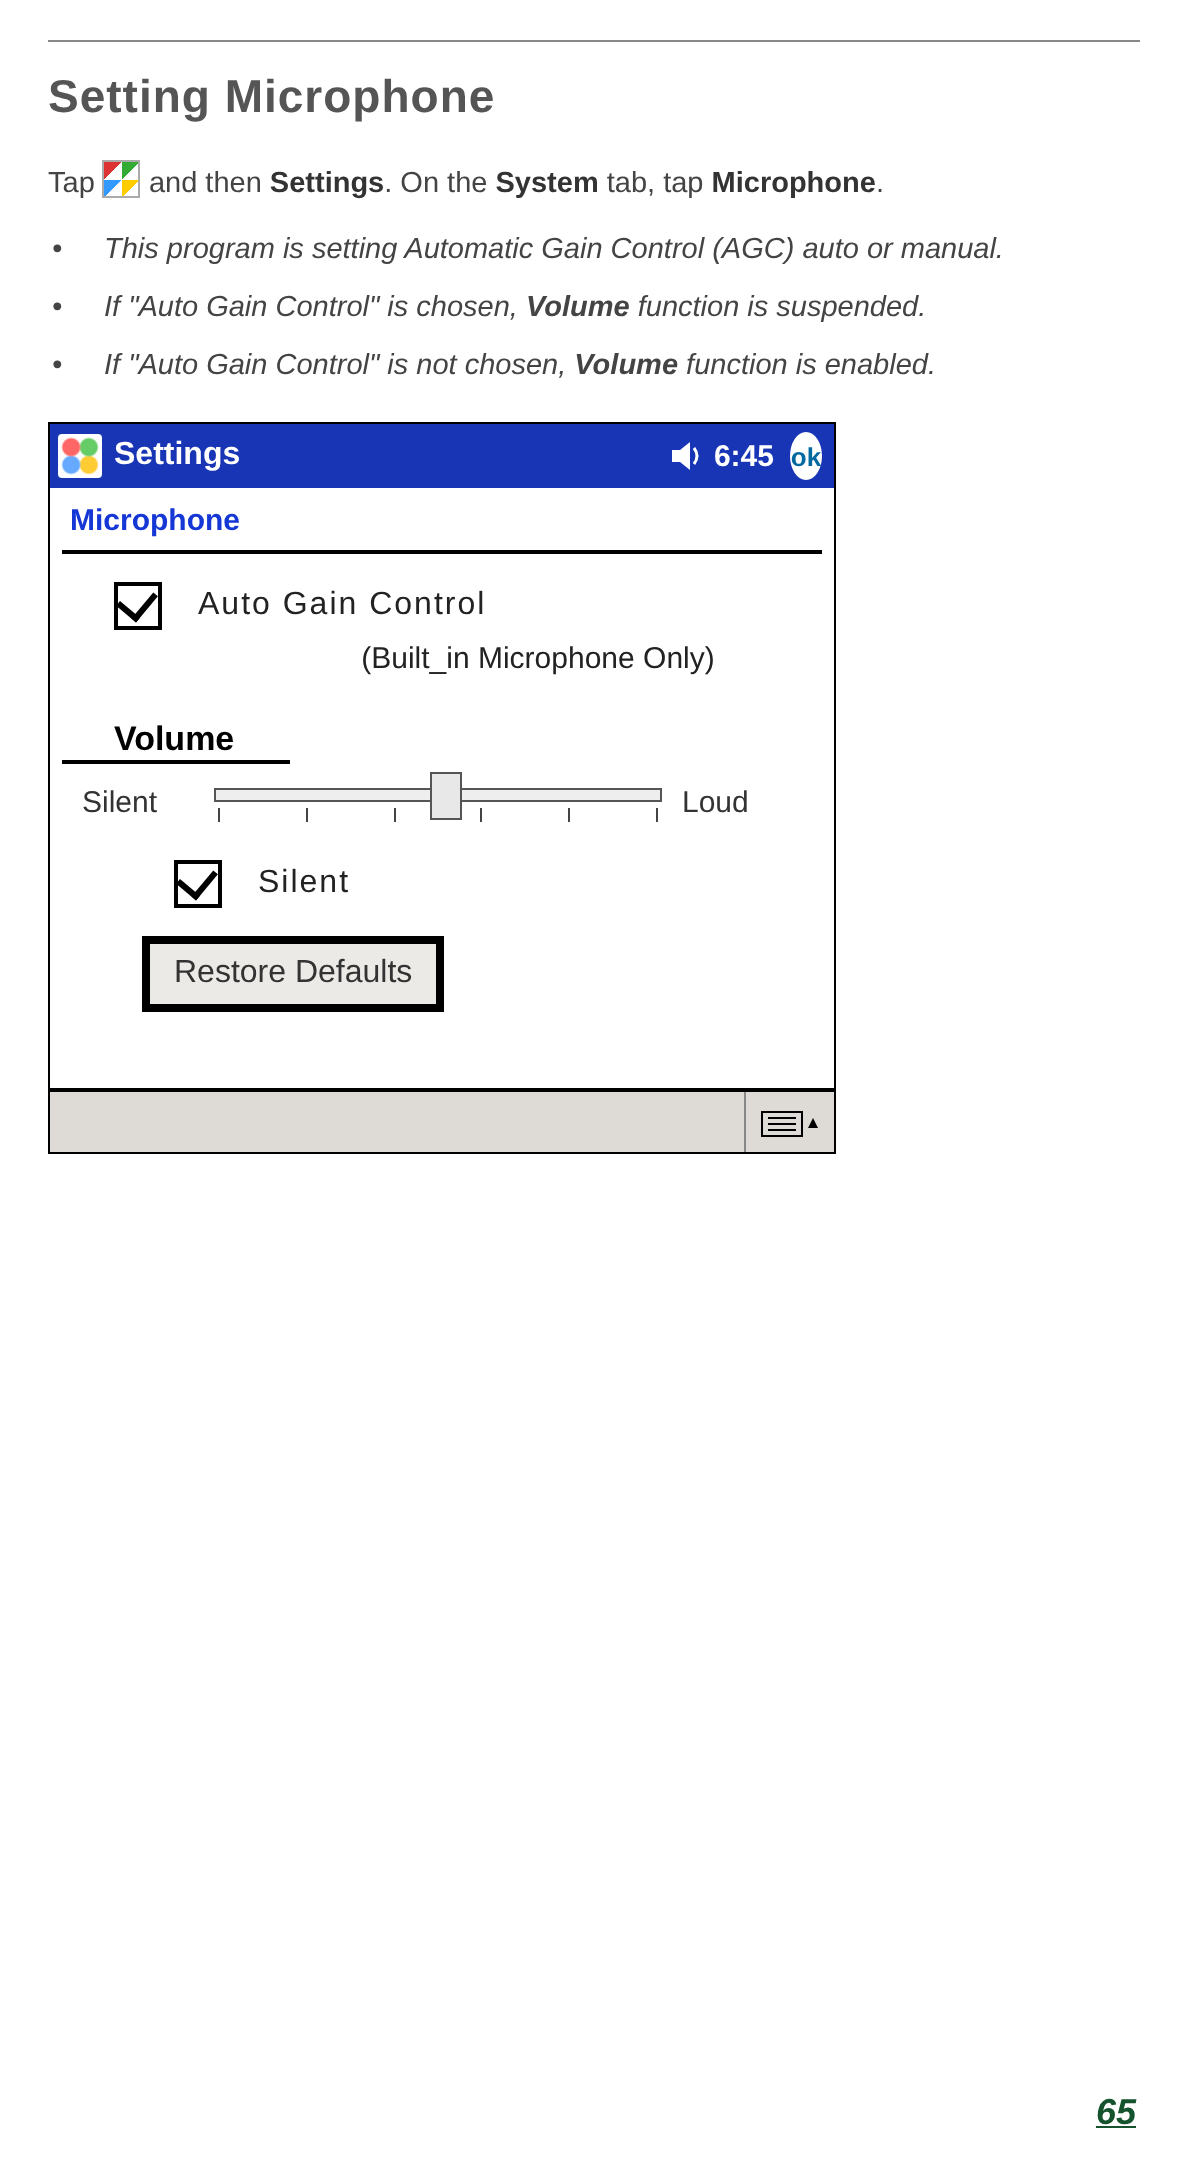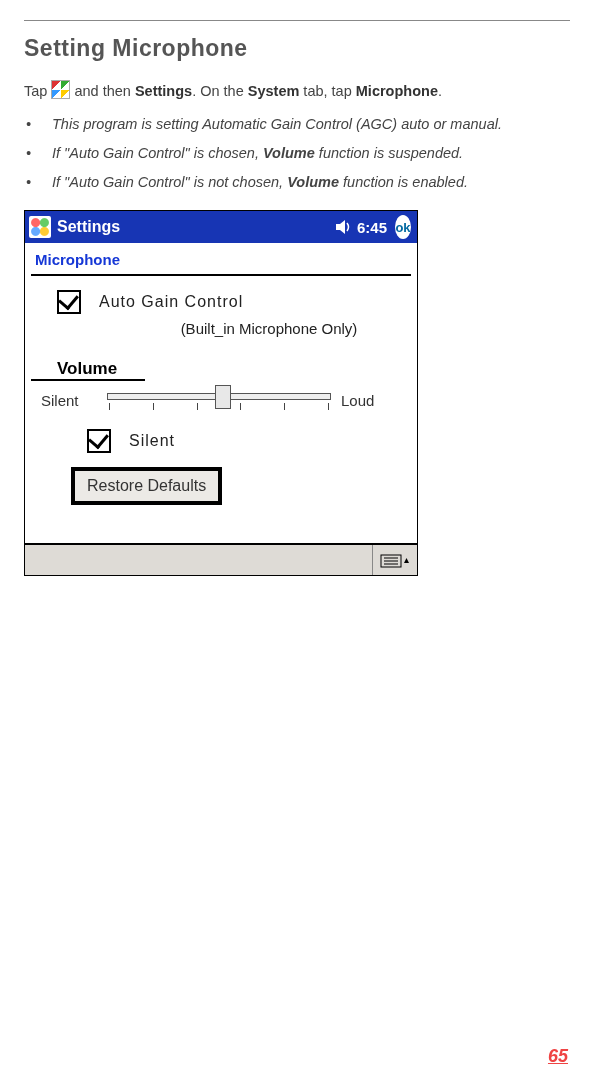--- a/index.html
+++ b/index.html
@@ -267,21 +267,21 @@
   }
   .kbd-btn svg { display:block; }
 
   .page-number {
     position: absolute;
     bottom: 16px;
     right: 24px;
     font-size: 18px;
     font-weight: bold;
     font-style: italic;
-    color: #ef4444;
+    color: #14532d;
     text-decoration: underline;
   }
 </style>
 </head>
 <body>
 
 <div class="page">
   <hr class="head-rule">
 
   <div class="heading">Setting Microphone</div>

